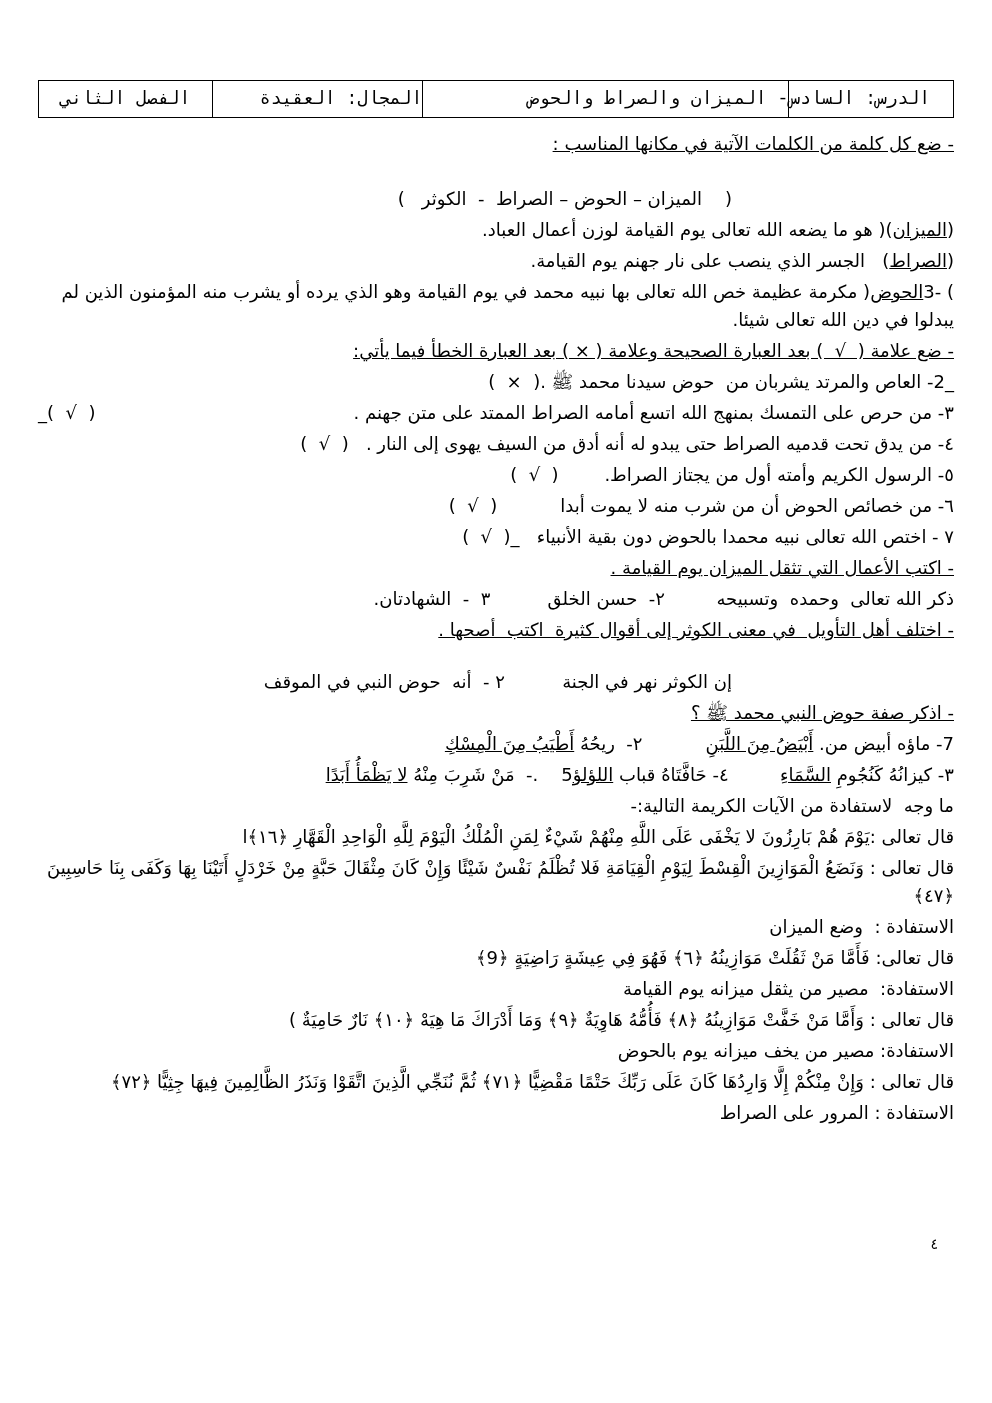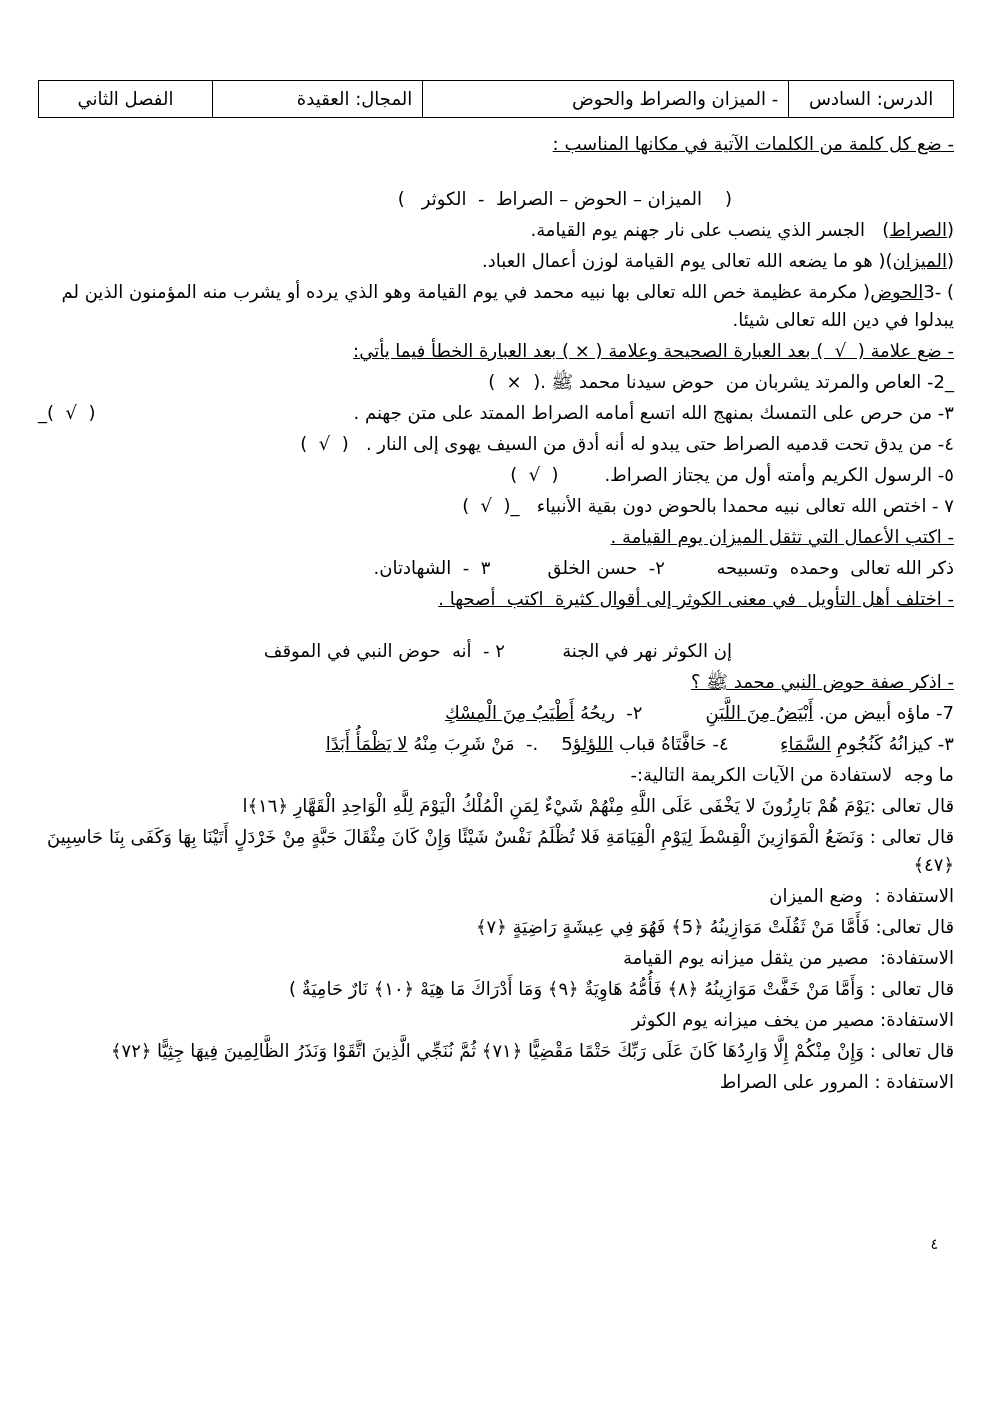--- a/index.html
+++ b/index.html
@@ -16,25 +16,26 @@
     overflow:hidden;
   }
   table.header-table {
     width:100%;
     border-collapse:collapse;
     margin-bottom:12px;
     table-layout:fixed;
   }
   table.header-table td {
     border:1.6px solid #000;
-    padding:4px 10px;
+    padding:4px 0;
     height:36px;
     vertical-align:middle;
+    font-family:Liberation Mono, monospace;
   }
-  td.c-lesson   { width:18%; text-align:center; }
+  td.c-lesson   { width:18%; text-align:left; }
   td.c-title    { width:40%; text-align:right; }
   td.c-domain   { width:23%; text-align:right; }
   td.c-semester { width:19%; text-align:center; }
   p { margin:0 0 3px 0; text-align:right; }
   .u { text-decoration:underline; }
   .indent { padding-right:222px;margin-top:27px; }
   .mt { margin-top:24px; }
   .spread { display:flex; justify-content:space-between; align-items:baseline; }
   .page-num {
     position:absolute;
@@ -54,56 +55,57 @@
       <td class="c-title">- الميزان والصراط والحوض</td>
       <td class="c-domain">المجال: العقيدة</td>
       <td class="c-semester">الفصل الثاني</td>
     </tr>
   </tbody>
     </table>
 
   <p class="u">- ضع كل كلمة من الكلمات الآتية في مكانها المناسب :</p>
   <p class="indent">(&nbsp;&nbsp;&nbsp; الميزان – الحوض – الصراط &nbsp;-&nbsp; الكوثر &nbsp;&nbsp;)</p>
 
+  <p><span>(</span><span class="u">الميزان</span><span>)(</span><span> هو ما يضعه الله تعالى يوم القيامة لوزن أعمال العباد.</span></p>
+
   <p><span>(</span><span class="u">الصراط</span><span>)</span><span>&nbsp;&nbsp; الجسر الذي ينصب على نار جهنم يوم القيامة.</span></p>
-
-  <p><span>(</span><span class="u">الميزان</span><span>)(</span><span> هو ما يضعه الله تعالى يوم القيامة لوزن أعمال العباد.</span></p>
 
   <p><span>) -3</span><span class="u">الحوض</span><span>(</span><span> مكرمة عظيمة خص الله تعالى بها نبيه محمد في يوم القيامة وهو الذي يرده أو يشرب منه المؤمنون الذين لم يبدلوا في دين الله تعالى شيئا.</span></p>
 
   <p class="u">- ضع علامة (&nbsp;&nbsp;√&nbsp;&nbsp;) بعد العبارة الصحيحة وعلامة ( × ) بعد العبارة الخطأ فيما يأتي:</p>
 
   <p><span>_2- العاص والمرتد يشربان من &nbsp;حوض سيدنا محمد ﷺ .</span><span>(&nbsp;&nbsp;×&nbsp;&nbsp;)</span></p>
   <p class="spread">
       <span>٣- من حرص على التمسك بمنهج الله اتسع أمامه الصراط الممتد على متن جهنم .</span>
       <span>(&nbsp;&nbsp;√&nbsp;&nbsp;)_</span>
     </p>
   <p><span>٤- من يدق تحت قدميه الصراط حتى يبدو له أنه أدق من السيف يهوى إلى النار .&nbsp;&nbsp;&nbsp;</span><span>(&nbsp;&nbsp;√&nbsp;&nbsp;)</span></p>
   <p><span>٥- الرسول الكريم وأمته أول من يجتاز الصراط.&nbsp;&nbsp;&nbsp;&nbsp;&nbsp;&nbsp;&nbsp;&nbsp;</span><span>(&nbsp;&nbsp;√&nbsp;&nbsp;)</span></p>
+  <p><span>٦- من خصائص الحوض أن من شرب منه لا يموت أبدا&nbsp;&nbsp;&nbsp;&nbsp;&nbsp;&nbsp;&nbsp;&nbsp;&nbsp;&nbsp;&nbsp;</span><span>(&nbsp;&nbsp;√&nbsp;&nbsp;)</span></p>
   <p><span>٧ - اختص الله تعالى نبيه محمدا بالحوض دون بقية الأنبياء&nbsp;&nbsp;&nbsp;</span><span>_(&nbsp;&nbsp;√&nbsp;&nbsp;)</span></p>
 
   <p class="u">- اكتب الأعمال التي تثقل الميزان يوم القيامة .</p>
   <p>ذكر الله تعالى &nbsp;وحمده&nbsp; وتسبيحه&nbsp;&nbsp;&nbsp;&nbsp;&nbsp;&nbsp;&nbsp;&nbsp;&nbsp;٢-&nbsp; حسن الخلق&nbsp;&nbsp;&nbsp;&nbsp;&nbsp;&nbsp;&nbsp;&nbsp;&nbsp;&nbsp;٣&nbsp;&nbsp;-&nbsp; الشهادتان.</p>
 
   <p class="u">- اختلف أهل التأويل &nbsp;في معنى الكوثر إلى أقوال كثيرة &nbsp;اكتب &nbsp;أصحها .</p>
   <p class="indent mt">إن الكوثر نهر في الجنة&nbsp;&nbsp;&nbsp;&nbsp;&nbsp;&nbsp;&nbsp;&nbsp;&nbsp;&nbsp;٢ -&nbsp; أنه&nbsp; حوض النبي في الموقف</p>
 
   <p class="u">- اذكر صفة حوض النبي محمد ﷺ ؟</p>
 
   <p><span>7- ماؤه أبيض من. </span><span class="u">أَبْيَضُ مِنَ اللَّبَنِ</span><span>&nbsp;&nbsp;&nbsp;&nbsp;&nbsp;&nbsp;&nbsp;&nbsp;&nbsp;&nbsp;&nbsp;٢-&nbsp; ريحُهُ </span><span class="u">أَطْيَبُ مِنَ الْمِسْكِ</span></p>
 
   <p><span>٣- كيزانُهُ كَنُجُومِ </span><span class="u">السَّمَاءِ</span><span>&nbsp;&nbsp;&nbsp;&nbsp;&nbsp;&nbsp;&nbsp;&nbsp;&nbsp;٤- حَافَّتَاهُ قباب </span><span class="u">اللؤلؤ</span><span>5&nbsp;&nbsp;&nbsp;&nbsp;.-&nbsp; مَنْ شَرِبَ مِنْهُ </span><span class="u">لا يَظْمَأُ أَبَدًا</span></p>
 
   <p>ما وجه &nbsp;لاستفادة من الآيات الكريمة التالية:-</p>
 
   <p>قال تعالى :يَوْمَ هُمْ بَارِزُونَ لا يَخْفَى عَلَى اللَّهِ مِنْهُمْ شَيْءٌ لِمَنِ الْمُلْكُ الْيَوْمَ لِلَّهِ الْوَاحِدِ الْقَهَّارِ ﴿١٦﴾ا</p>
   <p>قال تعالى : وَنَضَعُ الْمَوَازِينَ الْقِسْطَ لِيَوْمِ الْقِيَامَةِ فَلا تُظْلَمُ نَفْسٌ شَيْئًا وَإِنْ كَانَ مِثْقَالَ حَبَّةٍ مِنْ خَرْدَلٍ أَتَيْنَا بِهَا وَكَفَى بِنَا حَاسِبِينَ ﴿٤٧﴾</p>
   <p>الاستفادة :&nbsp; وضع الميزان</p>
-  <p>قال تعالى: فَأَمَّا مَنْ ثَقُلَتْ مَوَازِينُهُ ﴿5﴾ فَهُوَ فِي عِيشَةٍ رَاضِيَةٍ ﴿٧﴾</p>
+  <p>قال تعالى: فَأَمَّا مَنْ ثَقُلَتْ مَوَازِينُهُ ﴿٦﴾ فَهُوَ فِي عِيشَةٍ رَاضِيَةٍ ﴿9﴾</p>
   <p>الاستفادة:&nbsp; مصير من يثقل ميزانه يوم القيامة</p>
   <p>قال تعالى : وَأَمَّا مَنْ خَفَّتْ مَوَازِينُهُ ﴿٨﴾ فَأُمُّهُ هَاوِيَةٌ ﴿٩﴾ وَمَا أَدْرَاكَ مَا هِيَهْ ﴿١٠﴾ نَارٌ حَامِيَةٌ )</p>
-  <p>الاستفادة: مصير من يخف ميزانه يوم الكوثر</p>
+  <p>الاستفادة: مصير من يخف ميزانه يوم بالحوض</p>
   <p>قال تعالى : وَإِنْ مِنْكُمْ إِلَّا وَارِدُهَا كَانَ عَلَى رَبِّكَ حَتْمًا مَقْضِيًّا ﴿٧١﴾ ثُمَّ نُنَجِّي الَّذِينَ اتَّقَوْا وَنَذَرُ الظَّالِمِينَ فِيهَا جِثِيًّا ﴿٧٢﴾</p>
   <p>الاستفادة : المرور على الصراط</p>
 
   <div class="page-num">٤</div>
 
 </div>
 
 </body></html>

